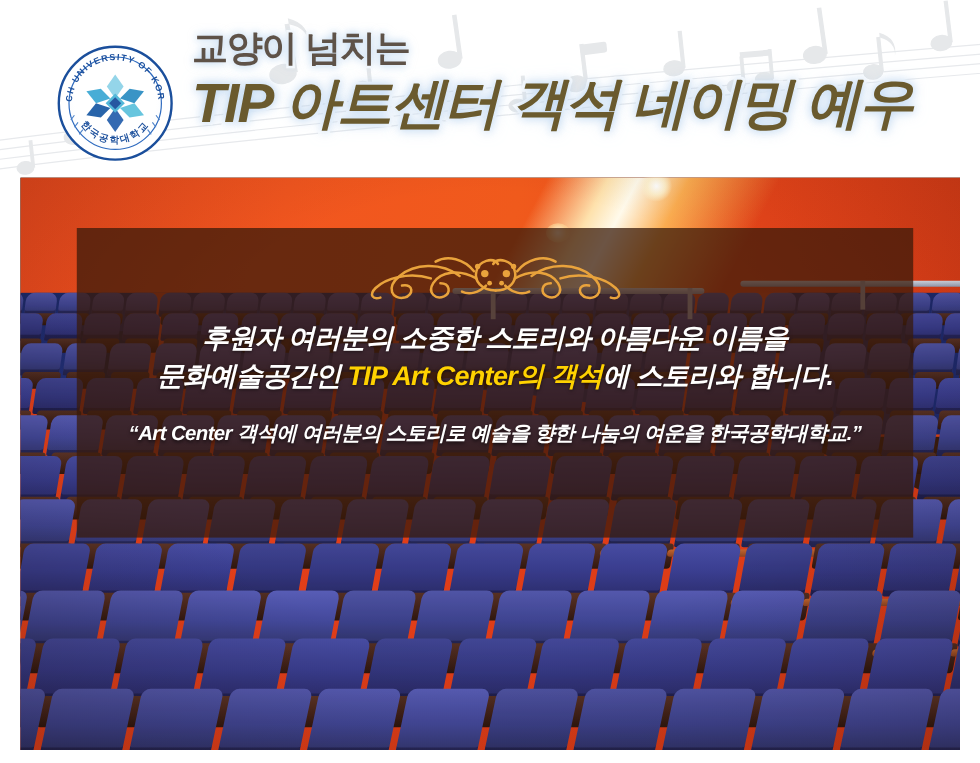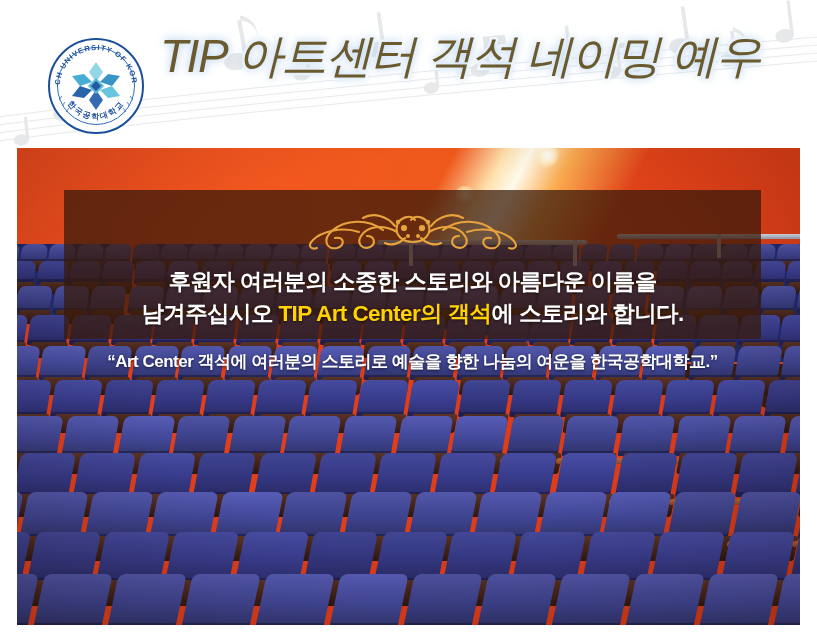--- a/index.html
+++ b/index.html
@@ -36,21 +36,21 @@
 
   .header-titles { position:absolute; left:160px; top:26px; }
   .title-small {
     font-size:30px; font-weight:900; color:#5e5248; letter-spacing:-1px;
     line-height:1; white-space:nowrap;
     -webkit-text-stroke:4px #ffffff; paint-order:stroke fill;
     text-shadow:0 0 6px rgba(190,215,240,.95), 0 0 10px rgba(190,215,240,.7);
   }
   .title-main {
     margin-top:6px;
-    font-size:46px; font-weight:400; color:#6a5a2e; letter-spacing:-1.5px;
+    font-size:46px; font-weight:700; color:#6a5a2e; letter-spacing:-1.5px;
     line-height:1.05; white-space:nowrap; font-style:italic;
     -webkit-text-stroke:5px #ffffff; paint-order:stroke fill;
     text-shadow:0 0 7px rgba(185,212,240,.95), 0 0 12px rgba(185,212,240,.65);
   }
 
   
   .photo {
     position:absolute; left:17px; top:148px; width:783px; height:477px;
     overflow:hidden; background:#3a1c0e;
   }
@@ -116,22 +116,23 @@
   }
   .rail-post { position:absolute; width:4px; background:#aeb6c8; z-index:3; }
 
   .photo-vignette {
     position:absolute; inset:0; z-index:4; pointer-events:none;
     background:radial-gradient(ellipse at 50% 42%, rgba(0,0,0,0) 48%, rgba(20,6,0,.22) 100%);
   }
 
   
   .overlay {
-    position:absolute; left:64px; top:190px; width:697px; height:149px; z-index:6;
+    position:absolute; left:64px; top:190px; width:697px; height:258px; z-index:6;
     background:rgba(56,26,10,.74);
+    font-style:italic;
   }
   .ornament { position:absolute; left:50%; top:12px; transform:translateX(-50%); width:300px; height:50px; }
 
   .msg { position:absolute; left:0; right:0; top:76px; text-align:center; }
   .msg-line {
     font-size:22.5px; font-weight:700; color:#ffffff; letter-spacing:-.6px;
     line-height:1.42; white-space:nowrap;
     text-shadow:0 1px 3px rgba(0,0,0,.55);
   }
   .hl { color:#ffd200; }
@@ -251,20 +252,21 @@
           <polygon points="50,16 38,14 30,22 42,26" fill="#2f8fc4"></polygon>
           <polygon points="2,36 14,38 22,30 10,26" fill="#1d5ca6"></polygon>
           <polygon points="50,36 38,38 30,30 42,26" fill="#5fc2dd"></polygon>
           <polygon points="26,18 34,26 26,34 18,26" fill="#4bb5d8"></polygon>
           <polygon points="26,21 31,26 26,31 21,26" fill="#1b4f9c"></polygon>
         </g>
       </svg>
     </div>
 
     <div class="header-titles">
+      <div class="title-small">교양이 넘치는</div>
       <div class="title-main">TIP 아트센터 객석 네이밍 예우</div>
     </div>
   </div>
 
   <div class="photo">
     <div class="ceiling"></div>
     <div class="flare2"></div>
     <div class="wall-left"></div>
     <div class="wall-right"></div>
     <div class="wall-right-blue"></div>
@@ -743,19 +745,19 @@
           <circle cx="159" cy="26" r="3.1"></circle>
         <circle cx="135" cy="20" r="2.2"></circle>
           <circle cx="165" cy="20" r="2.2"></circle>
         <circle cx="145" cy="34" r="2"></circle>
           <circle cx="155" cy="34" r="2"></circle>
       </g>
     </svg>
 
     <div class="msg">
       <div class="msg-line">후원자 여러분의 소중한 스토리와 아름다운 이름을</div>
-      <div class="msg-line"><span>남겨주십시오 </span><span class="hl">TIP Art Center의 객석</span><span>에 스토리와 합니다.</span></div>
+      <div class="msg-line"><span>문화예술공간인 </span><span class="hl">TIP Art Center의 객석</span><span>에 스토리와 합니다.</span></div>
     </div>
 
     <div class="quote">“Art Center 객석에 여러분의 스토리로 예술을 향한 나눔의 여운을 한국공학대학교.”</div>
   </div>
 
 </div>
 
 </body></html>

